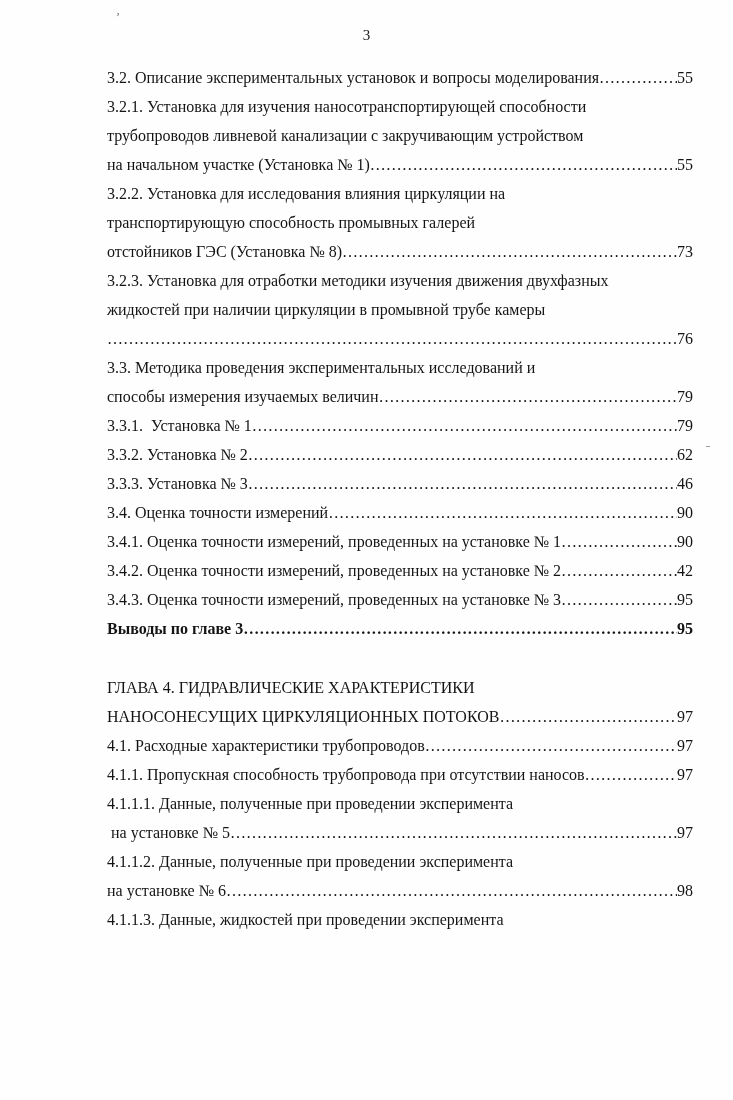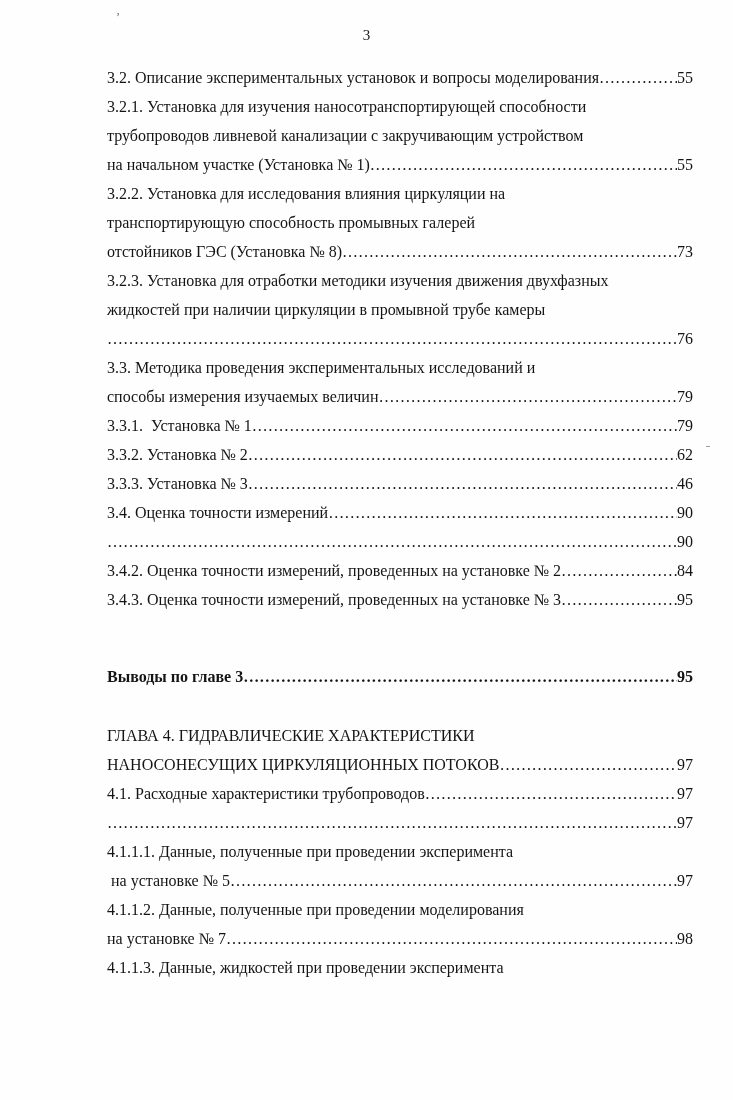--- a/index.html
+++ b/index.html
@@ -47,21 +47,20 @@
     overflow: hidden;
     white-space: nowrap;
     min-width: 0;
   }
   .toc-line .pagenum {
     flex: 0 0 auto;
     white-space: nowrap;
   }
   .toc-line.bold {
     font-weight: bold;
-    margin-top: 48px;
   }
   .toc-line.gap {
     margin-top: 30px;
   }
   .artifact {
     position: absolute;
     color: #666;
     font-size: 12px;
   }
   .artifact.a1 { left: 116px; top: 10px; }
@@ -133,27 +132,28 @@
         <span class="label">3.3.3. Установка № 3</span>
         <span class="leader">……………………………………………………………………………………………………………………………………………………………………………………………………………………</span>
         <span class="pagenum">46</span>
       </div>
       <div class="toc-line">
         <span class="label">3.4. Оценка точности измерений</span>
         <span class="leader">……………………………………………………………………………………………………………………………………………………………………………………………………………………</span>
         <span class="pagenum">90</span>
       </div>
       <div class="toc-line">
+        <span class="label">3.4.1. Оценка точности измерений, проведенных на установке № 1</span>
         <span class="leader">……………………………………………………………………………………………………………………………………………………………………………………………………………………</span>
         <span class="pagenum">90</span>
       </div>
       <div class="toc-line">
         <span class="label">3.4.2. Оценка точности измерений, проведенных на установке № 2</span>
         <span class="leader">……………………………………………………………………………………………………………………………………………………………………………………………………………………</span>
-        <span class="pagenum">84</span>
+        <span class="pagenum">42</span>
       </div>
       <div class="toc-line">
         <span class="label">3.4.3. Оценка точности измерений, проведенных на установке № 3</span>
         <span class="leader">……………………………………………………………………………………………………………………………………………………………………………………………………………………</span>
         <span class="pagenum">95</span>
       </div>
       <div class="toc-line bold">
         <span class="label">Выводы по главе 3</span>
         <span class="leader">……………………………………………………………………………………………………………………………………………………………………………………………………………………</span>
         <span class="pagenum">95</span>
@@ -165,36 +165,37 @@
         <span class="label">НАНОСОНЕСУЩИХ ЦИРКУЛЯЦИОННЫХ ПОТОКОВ</span>
         <span class="leader">……………………………………………………………………………………………………………………………………………………………………………………………………………………</span>
         <span class="pagenum">97</span>
       </div>
       <div class="toc-line">
         <span class="label">4.1. Расходные характеристики трубопроводов</span>
         <span class="leader">……………………………………………………………………………………………………………………………………………………………………………………………………………………</span>
         <span class="pagenum">97</span>
       </div>
       <div class="toc-line">
+        <span class="label">4.1.1. Пропускная способность трубопровода при отсутствии наносов</span>
         <span class="leader">……………………………………………………………………………………………………………………………………………………………………………………………………………………</span>
         <span class="pagenum">97</span>
       </div>
       <div class="toc-line">
         <span class="label">4.1.1.1. Данные, полученные при проведении эксперимента</span>
       </div>
       <div class="toc-line">
         <span class="label"> на установке № 5</span>
         <span class="leader">……………………………………………………………………………………………………………………………………………………………………………………………………………………</span>
         <span class="pagenum">97</span>
       </div>
       <div class="toc-line">
-        <span class="label">4.1.1.2. Данные, полученные при проведении моделирования</span>
-      </div>
-      <div class="toc-line">
-        <span class="label">на установке № 7</span>
+        <span class="label">4.1.1.2. Данные, полученные при проведении эксперимента</span>
+      </div>
+      <div class="toc-line">
+        <span class="label">на установке № 6</span>
         <span class="leader">……………………………………………………………………………………………………………………………………………………………………………………………………………………</span>
         <span class="pagenum">98</span>
       </div>
       <div class="toc-line">
         <span class="label">4.1.1.3. Данные, жидкостей при проведении эксперимента</span>
       </div>
     </div>
 
   <span class="artifact a1">’</span>
   <span class="artifact a2">ˉ</span>

